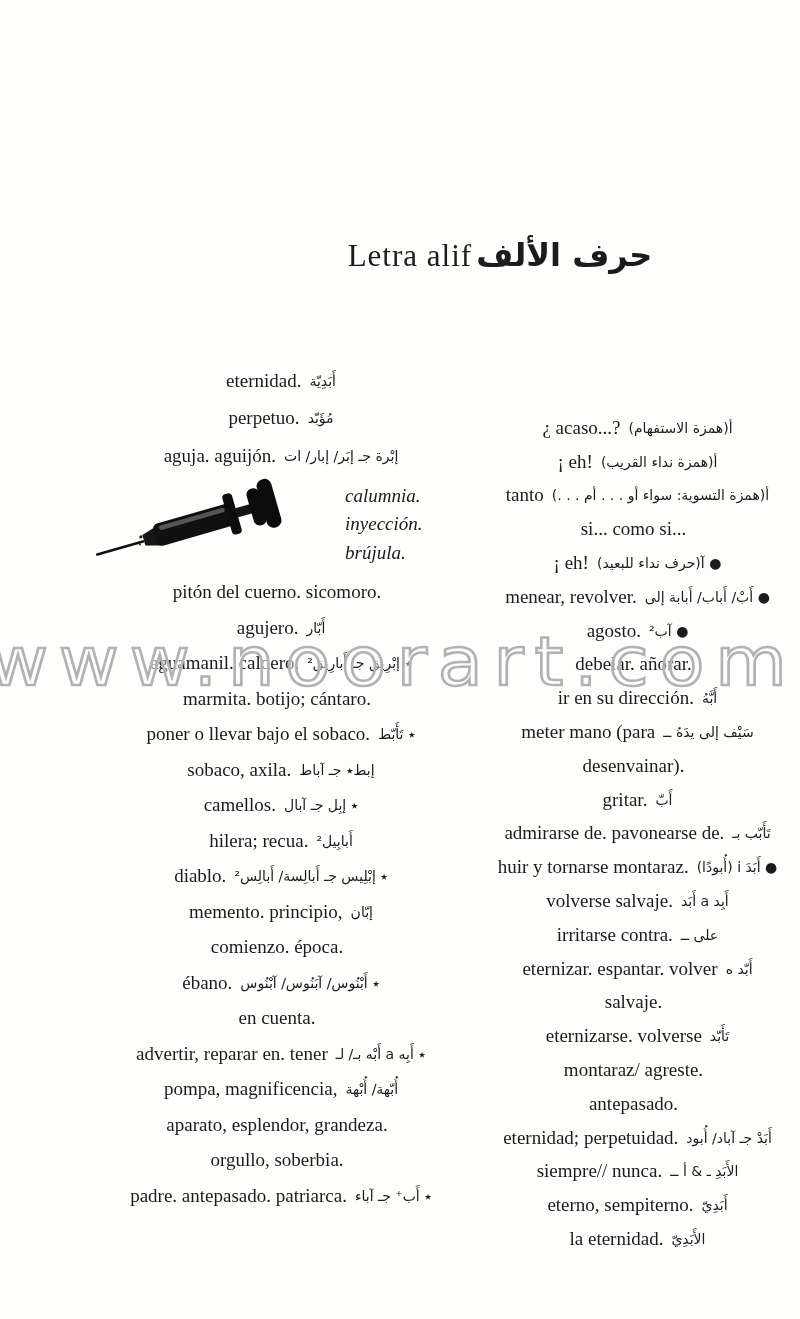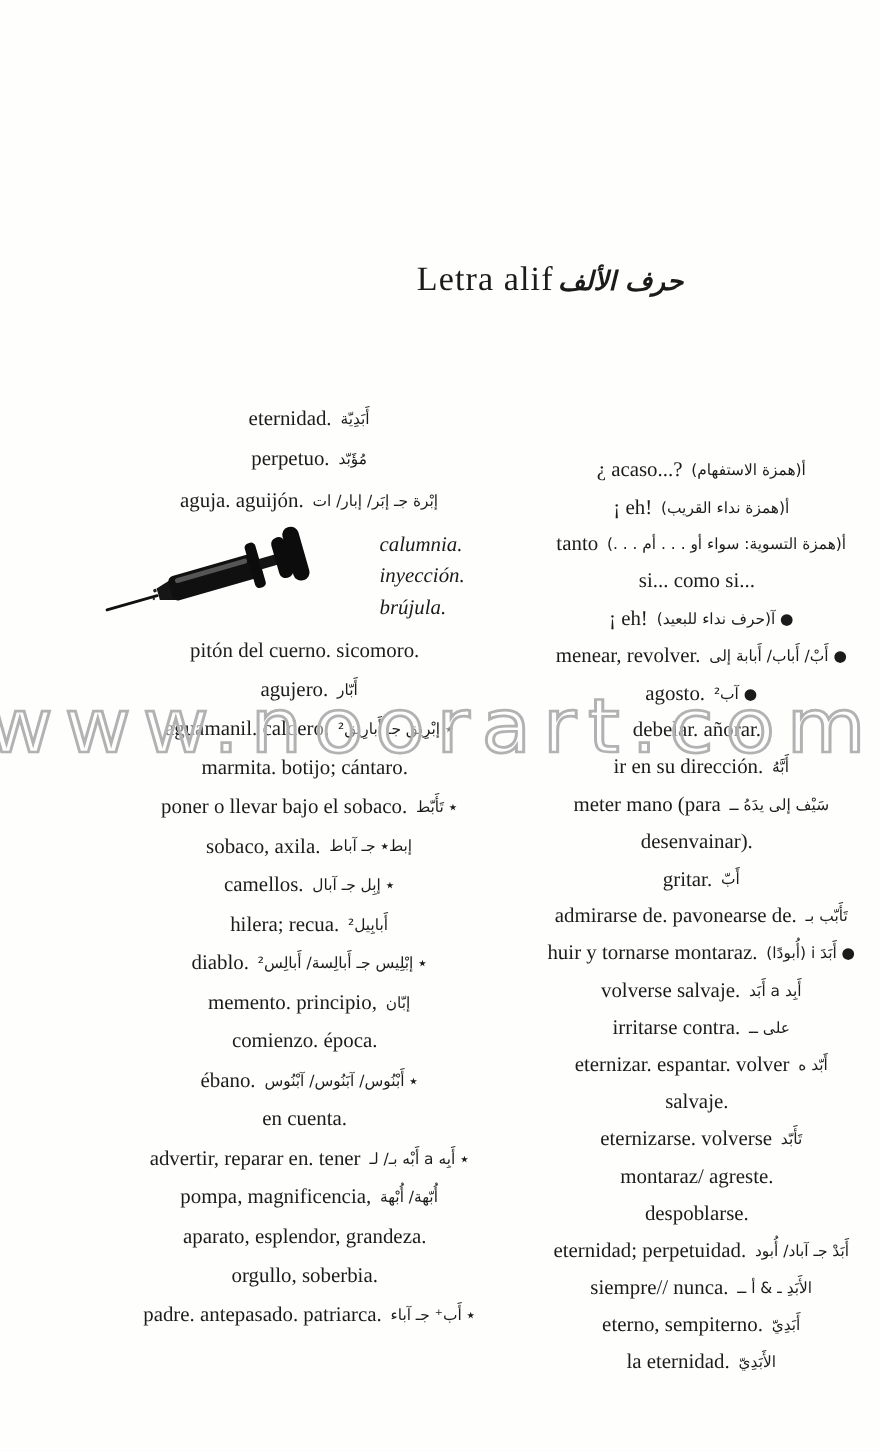--- a/index.html
+++ b/index.html
@@ -6,21 +6,21 @@
   .page{
     position:relative;width:800px;height:1319px;margin:0 auto;
     background:#fefefd;overflow:hidden;
     font-family:"Liberation Serif","DejaVu Serif",serif;color:#1b1b1b;
   }
   .title{
     position:absolute;top:236px;left:500px;transform:translateX(-50%);
     white-space:nowrap;
   }
   .title-latin{font-size:31px;letter-spacing:1px;}
-  .title-ar{font-size:24px;font-weight:bold;font-family:"DejaVu Sans",sans-serif;font-style:italic;}
+  .title-ar{font-size:32px;font-weight:bold;font-family:"DejaVu Sans",sans-serif;}
   .col{position:absolute;}
   .col-left{left:100px;top:362px;width:362px;}
   .col-right{left:478px;top:363px;width:319px;margin-top:48px;}
   .row{display:flex;justify-content:center;align-items:center;}
   .col-left .row{height:35.5px;}
   .col-left .row.top{height:37.5px;}
   .col-right .row{height:33.8px;}
   .es{font-size:19px;white-space:nowrap;}
   .ar{
     font-family:"DejaVu Sans",sans-serif;font-size:14px;
@@ -239,21 +239,21 @@
       </div>
       <div class="row">
         <span class="es">eternizarse. volverse</span>
         <span class="ar" dir="rtl">تَأَبّد</span>
       </div>
       <div class="row">
         <span class="es">montaraz/ agreste.</span>
         <span class="ar" dir="rtl"></span>
       </div>
       <div class="row">
-        <span class="es">despoblarse.</span>
+        <span class="es">antepasado.</span>
         <span class="ar" dir="rtl"></span>
       </div>
       <div class="row">
         <span class="es">eternidad; perpetuidad.</span>
         <span class="ar" dir="rtl">أَبَدْ جـ آباد/ أُبود</span>
       </div>
       <div class="row">
         <span class="es">siempre// nunca.</span>
         <span class="ar" dir="ltr">ــ‎ أ‎ &amp;‎ ـ‎ الأَبَدِ</span>
       </div>

